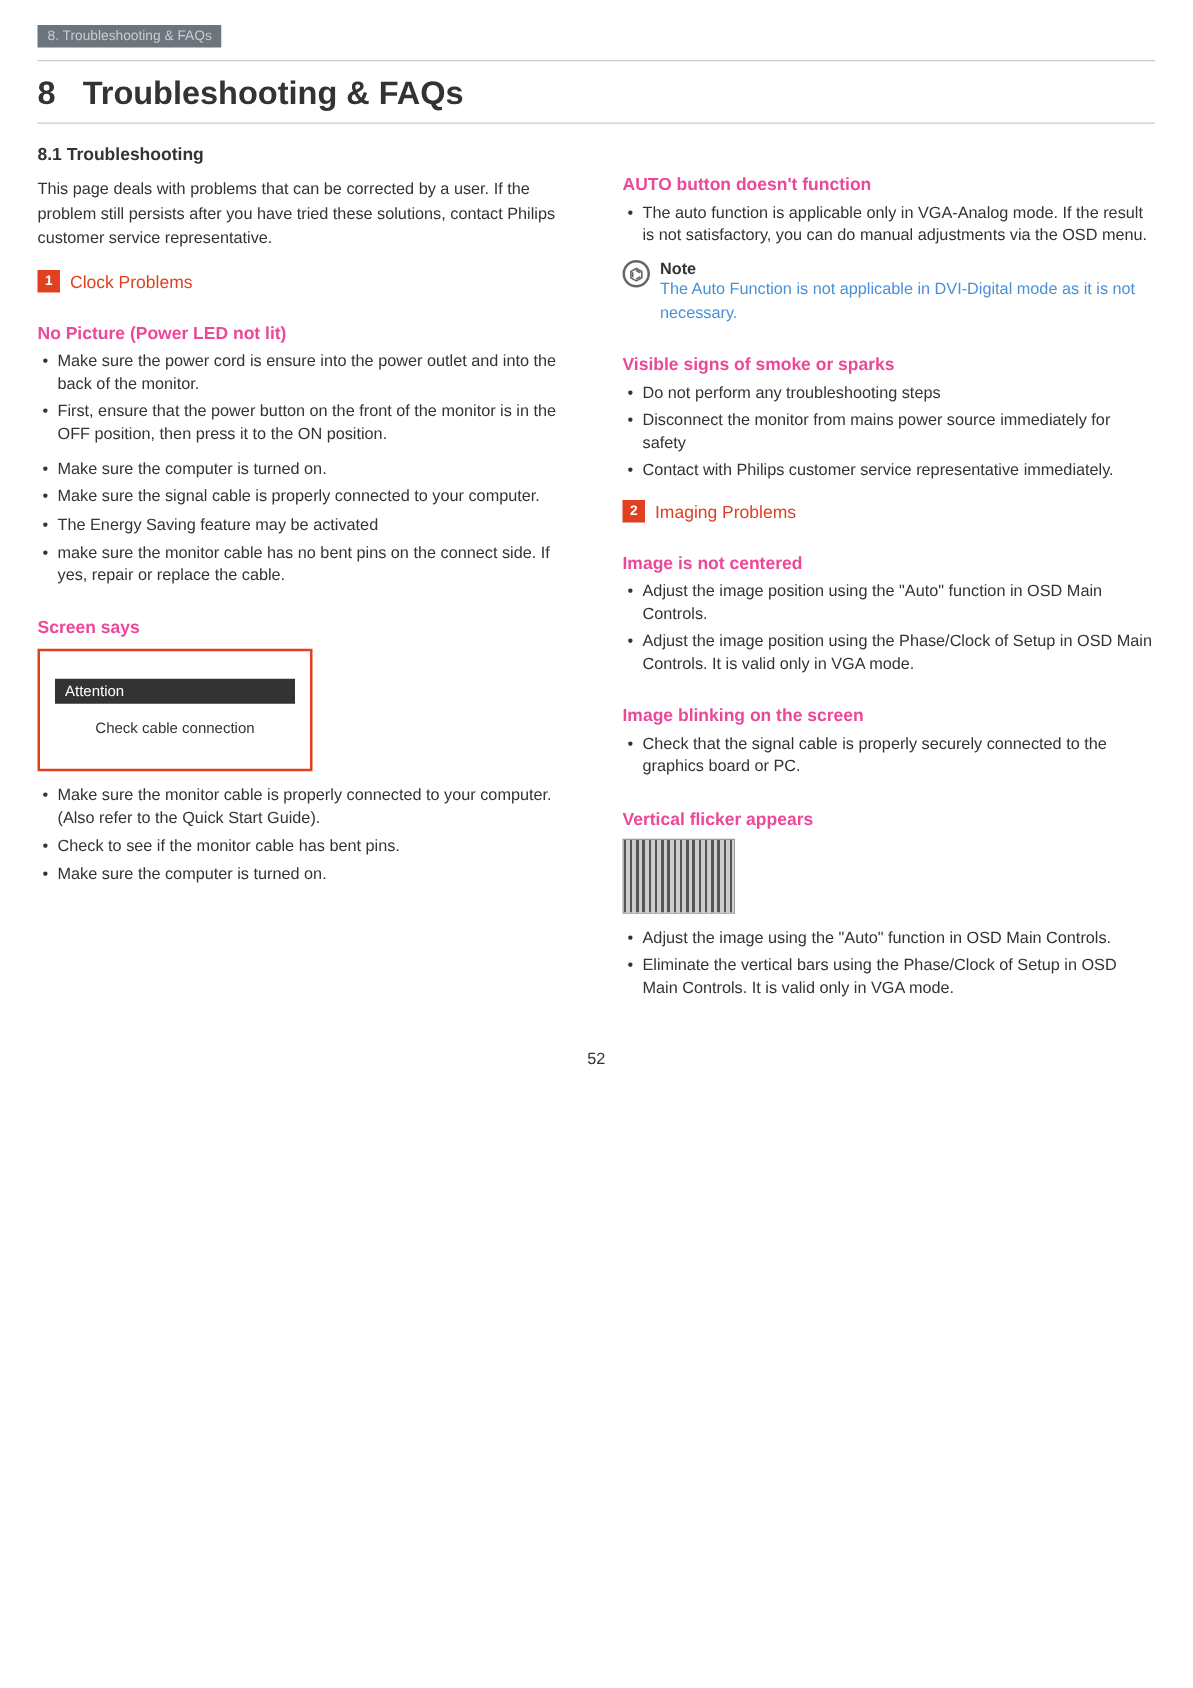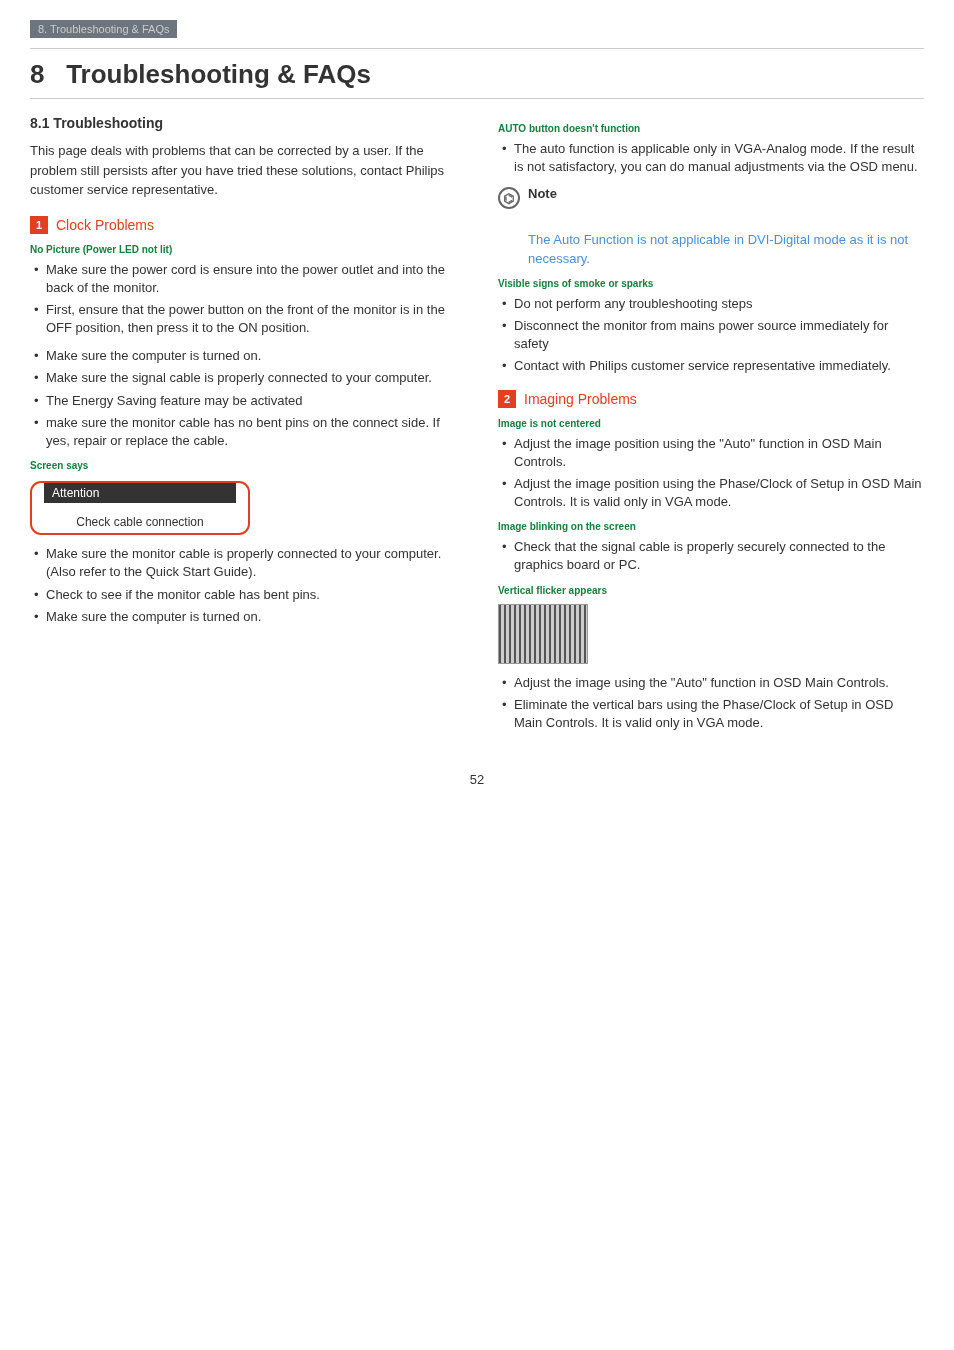--- a/index.html
+++ b/index.html
@@ -81,25 +81,25 @@
       align-items: center;
       justify-content: center;
       flex-shrink: 0;
     }
     .numbered-section-title {
       font-size: 14px;
       color: #e04020;
       font-weight: 400;
     }
     .subsection-title {
-      font-size: 10px;
-      font-weight: 700;
-      color: #15803d;
+      font-size: 14px;
+      font-weight: 700;
+      color: #ec4899;
       margin-bottom: 6px;
-      margin-top: 8px;
+      margin-top: 24px;
     }
     ul.bullet-list {
       list-style: none;
       padding: 0;
       margin: 0 0 10px 0;
     }
     ul.bullet-list li {
       padding-left: 16px;
       position: relative;
       margin-bottom: 4px;
@@ -107,22 +107,22 @@
       font-size: 13px;
     }
     ul.bullet-list li::before {
       content: "•";
       position: absolute;
       left: 4px;
       top: 0;
     }
     .screen-says-box {
       border: 2px solid #e04020;
-      border-radius: 11px;
-      padding: 0 12px;
+      border-radius: 0;
+      padding: 22px 12px;
       margin: 10px 0;
       width: 220px;
     }
     .screen-says-box .attention-bar {
       background: #333;
       color: #fff;
       font-size: 12px;
       padding: 3px 8px;
       margin-bottom: 8px;
       text-align: left;
@@ -155,21 +155,20 @@
     }
     .note-label {
       font-weight: 700;
       font-size: 13px;
       color: #333;
     }
     .note-text {
       font-size: 13px;
       color: #4a90d9;
       line-height: 1.4;
-      margin-top: 30px;
     }
     .vertical-flicker-img {
       border: 1px solid #999;
       width: 90px;
       height: 60px;
       margin: 8px 0 10px 0;
       background: #f0f0f0;
       display: flex;
       align-items: center;
       justify-content: center;

